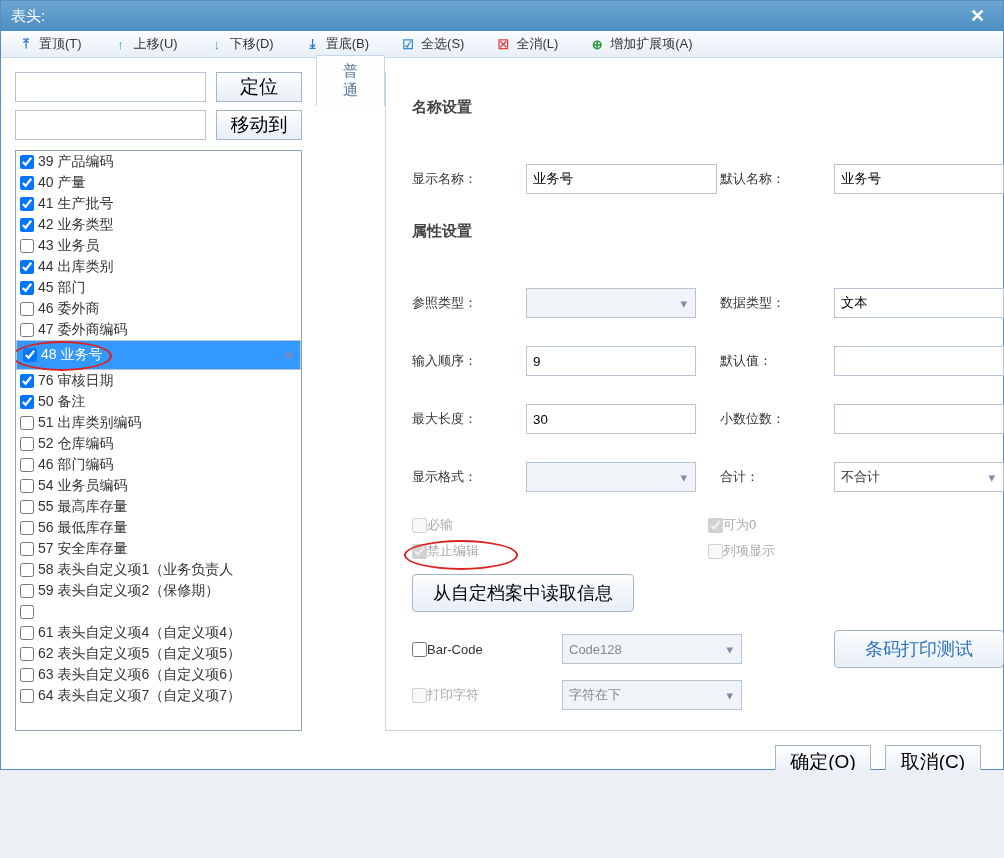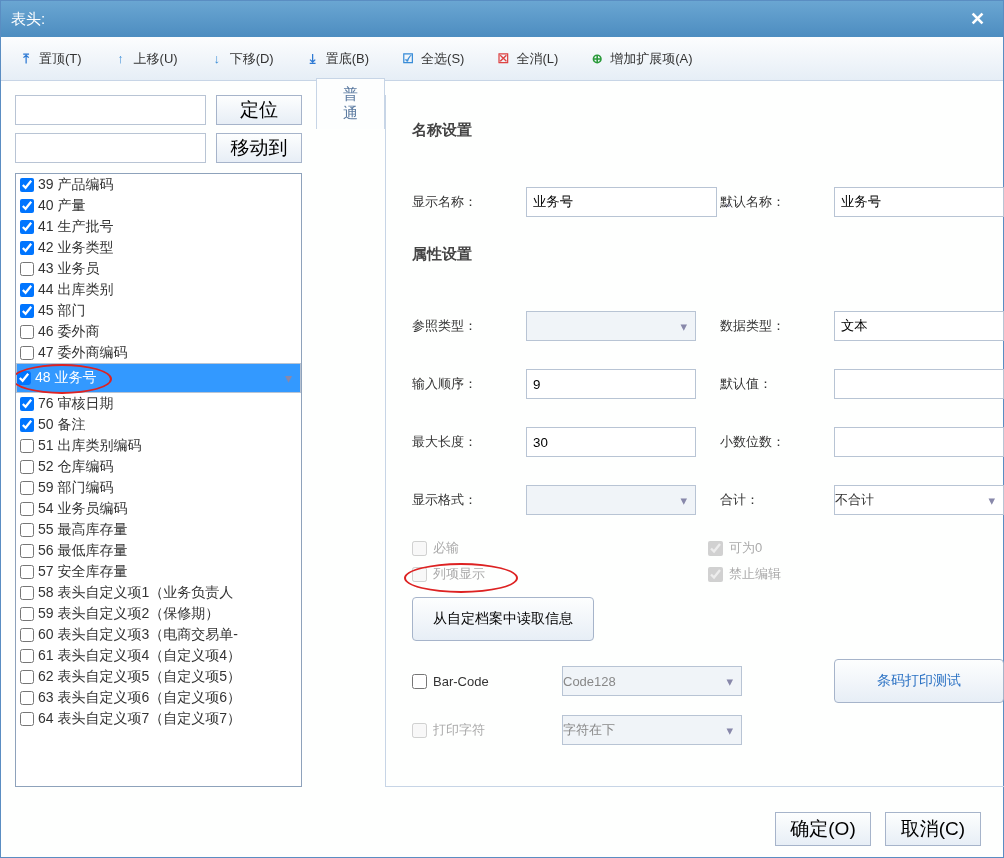--- a/index.html
+++ b/index.html
@@ -4,21 +4,21 @@
 <style>
 * { box-sizing: border-box; margin: 0; padding: 0; }
 body {
   font-family: "Microsoft YaHei", sans-serif;
   font-size: 13px;
   background: #eceff3;
   color: #333;
 }
 .window {
   width: 1004px;
-  height: 858px;
+  height: 770px;
   background: #fefffe;
   border: 1px solid #5a8dc2;
   display: flex;
   flex-direction: column;
 }
 .titlebar {
   height: 36px;
   background: linear-gradient(#6aa6d2, #4d8dc0);
   color: #fff;
   display: flex;
@@ -167,56 +167,56 @@
   border: 1px solid #b8c4d4;
   padding: 2px 6px;
   background: #fff;
 }
 .sel {
   height: 30px;
   border: 1px solid #b8c4d4;
   background: #f0f4f8;
   display: flex;
   align-items: center;
-  padding: 0 0;
+  padding: 0 6px;
   position: relative;
 }
 .sel::after {
   content: "▾";
   position: absolute;
   right: 8px;
   color: #88a;
 }
 .dd { width: 14px; color: #88a; }
 .chks {
   display: grid;
   grid-template-columns: 1fr 1fr;
   gap: 8px 0;
   margin: 24px 0 14px 0;
   color: #aaa;
 }
-.chk { display: flex; align-items: center; gap: 6px; }
+.chk { display: flex; align-items: center; }
 .chk input { width: 15px; height: 15px; }
 .circled {
   position: relative;
 }
 .circle-mark {
   position: absolute;
   border: 2px solid #d22;
   border-radius: 50%;
   pointer-events: none;
 }
 .btn-wide {
   display: inline-block;
-  padding: 12px 20px;
+  padding: 6px 20px;
   border: 1px solid #a6b4ca;
   background: linear-gradient(#fdfefe, #e7eef6);
   border-radius: 4px;
   cursor: pointer;
-  font-size: 14px;
+  font-size: 18px;
 }
 .footer {
   height: 56px;
   display: flex;
   align-items: center;
   justify-content: flex-end;
   padding: 0 22px;
   gap: 14px;
 }
 .footer .btn { width: 96px; height: 34px; }
@@ -324,21 +324,21 @@
             <div class="row">
               <input type="checkbox" style="">
               <span>51  出库类别编码</span>
             </div>
             <div class="row">
               <input type="checkbox" style="">
               <span>52  仓库编码</span>
             </div>
             <div class="row">
               <input type="checkbox" style="">
-              <span>59  部门编码</span>
+              <span>46  部门编码</span>
             </div>
             <div class="row">
               <input type="checkbox" style="">
               <span>54  业务员编码</span>
             </div>
             <div class="row">
               <input type="checkbox" style="">
               <span>55  最高库存量</span>
             </div>
             <div class="row">
@@ -352,21 +352,20 @@
             <div class="row">
               <input type="checkbox" style="">
               <span>58  表头自定义项1（业务负责人</span>
             </div>
             <div class="row">
               <input type="checkbox" style="">
               <span>59  表头自定义项2（保修期）</span>
             </div>
             <div class="row">
               <input type="checkbox" style="">
-              <span>60  表头自定义项3（电商交易单-</span>
             </div>
             <div class="row">
               <input type="checkbox" style="">
               <span>61  表头自定义项4（自定义项4）</span>
             </div>
             <div class="row">
               <input type="checkbox" style="">
               <span>62  表头自定义项5（自定义项5）</span>
             </div>
             <div class="row">
@@ -432,26 +431,26 @@
         <div class="chks circled">
           <label class="chk">
               <input type="checkbox" disabled="" style="">
               <span>必输</span>
             </label>
           <label class="chk">
               <input type="checkbox" checked="" disabled="" style="">
               <span>可为0</span>
             </label>
           <label class="chk">
+              <input type="checkbox" checked="" disabled="" style="">
+              <span>禁止编辑</span>
+            </label>
+          <label class="chk">
               <input type="checkbox" disabled="" style="">
               <span>列项显示</span>
-            </label>
-          <label class="chk">
-              <input type="checkbox" checked="" disabled="" style="">
-              <span>禁止编辑</span>
             </label>
           <div class="circle-mark" style="left:-8px; top:24px; width:114px; height:30px;"></div>
         </div>
 
         <div style="margin:10px 0 18px 0">
           <button class="btn-wide">从自定档案中读取信息</button>
         </div>
 
         <div style="display:grid;grid-template-columns:130px 180px 1fr 170px;gap:12px 20px;align-items:center">
           <label class="chk" style="color:#333">

